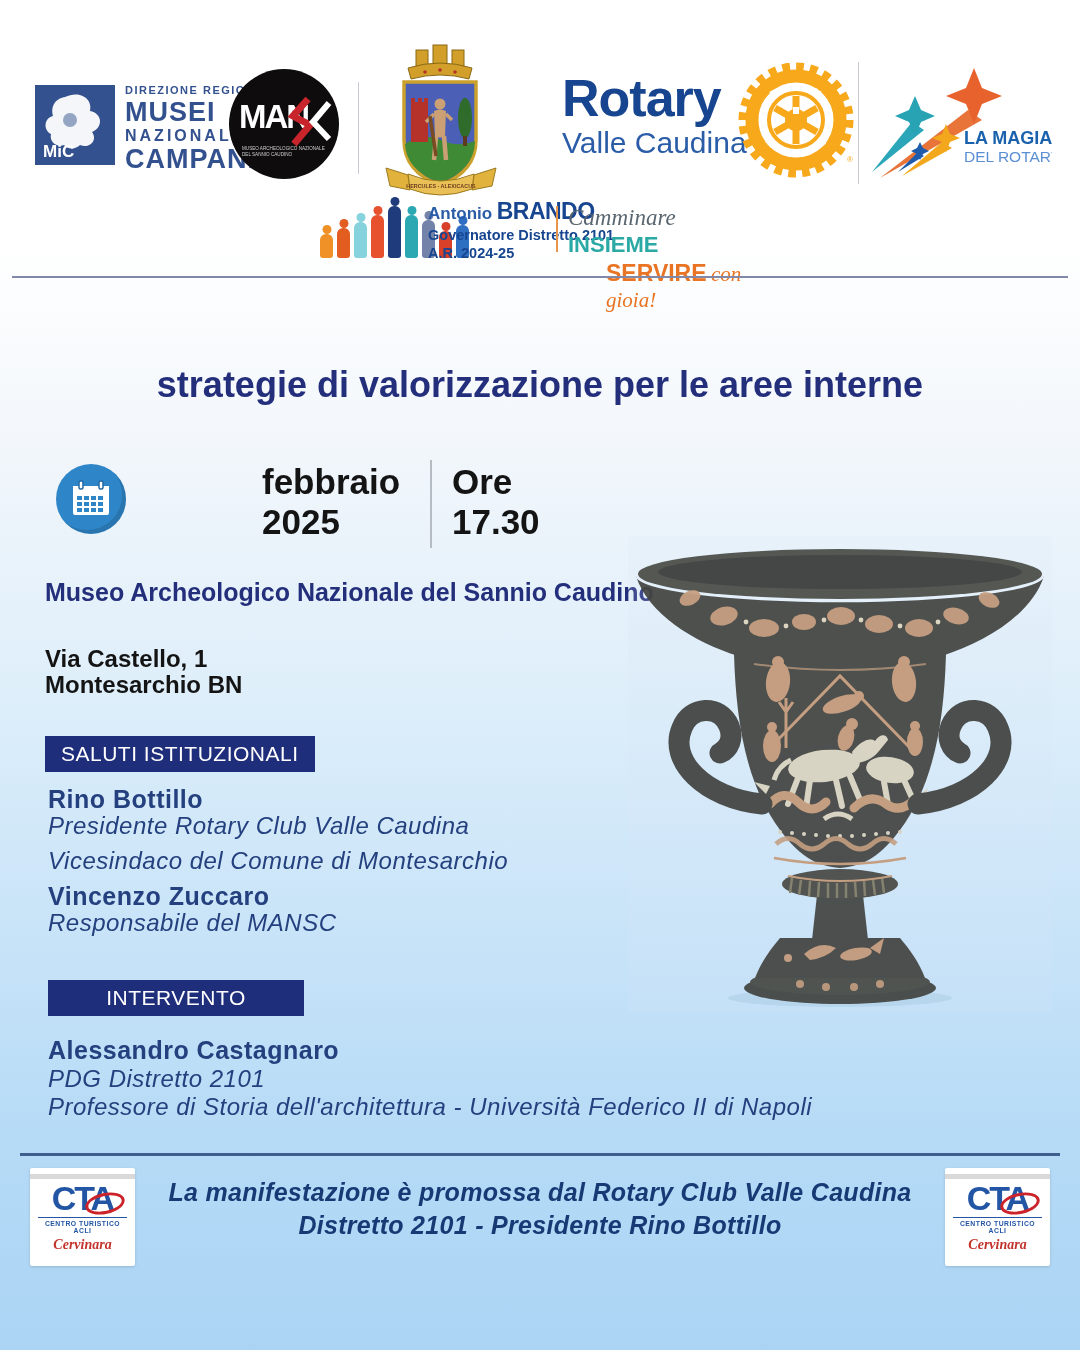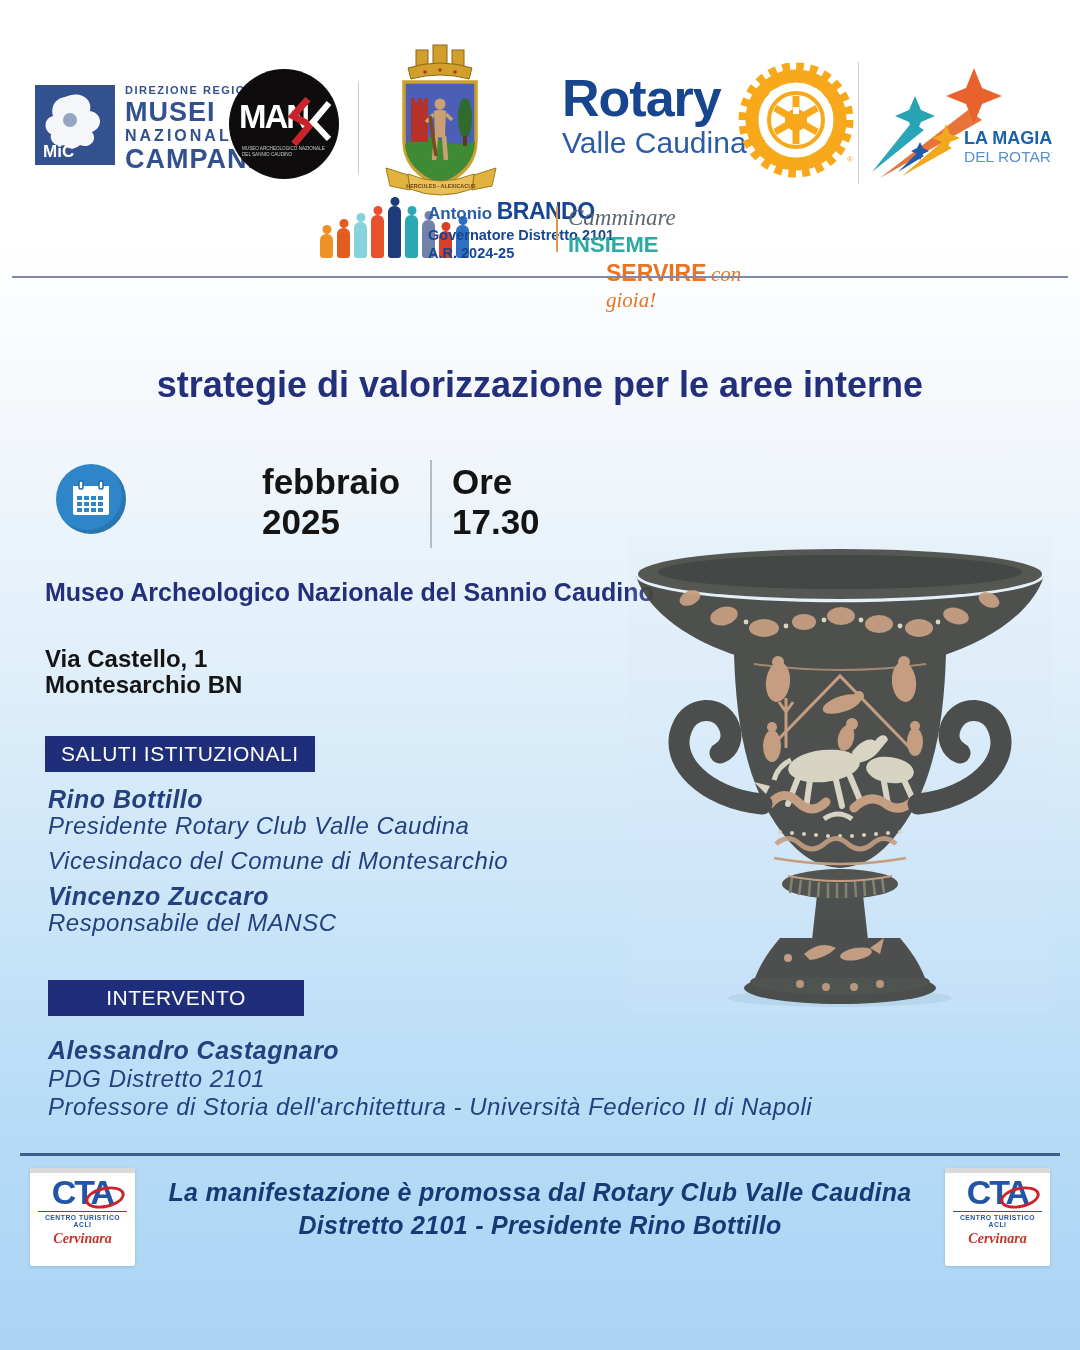--- a/index.html
+++ b/index.html
@@ -51,27 +51,27 @@
   .datesep{left:430px;top:460px;height:88px;width:2px;background:#b6bcc4;}
   .time{left:452px;top:462px;font-size:35px;font-weight:bold;color:#141414;line-height:1.15;}
   
   .venue{left:45px;top:578px;font-size:25px;font-weight:bold;color:#242f7c;}
   .address{left:45px;top:646px;font-size:24px;font-weight:bold;color:#141414;line-height:1.1;}
   
   .badge{background:#1f2e7b;color:#fff;font-size:21px;letter-spacing:.5px;padding:6px 16px;}
   .badge-saluti{left:45px;top:736px;}
   .badge-intervento{left:48px;top:980px;width:224px;text-align:center;}
   .speakers{left:48px;top:786px;line-height:1.08;}
-  .sp-name{font-size:25px;font-weight:bold;font-style:italic;color:#24407e;letter-spacing:.5px;}
+  .sp-name{font-size:25px;font-weight:bold;color:#24407e;letter-spacing:.5px;}
   .sp-role{font-size:24px;font-style:italic;color:#24407e;margin-bottom:9px;letter-spacing:.5px;}
   .intervento-sp{left:48px;top:1036px;line-height:1.16;}
   
   .botrule{left:20px;top:1153px;width:1040px;height:3px;background:#3f5e8e;}
   .cta{width:105px;height:98px;background:#fff;border-radius:2px;text-align:center;
-    box-shadow:0 1px 3px rgba(0,0,0,.15);padding-top:6px;box-sizing:border-box;}
+    box-shadow:0 1px 3px rgba(0,0,0,.15);padding-top:12px;box-sizing:border-box;}
   .cta::before{content:'';display:block;height:5px;margin:-6px 0 4px 0;background:#d9d9d9;}
   .cta-left{left:30px;top:1168px;}
   .cta-right{left:945px;top:1168px;}
   .cta-acr{font-size:34px;font-weight:bold;color:#2255a4;letter-spacing:-2px;line-height:.9;position:relative;display:inline-block;}
   .cta-acr::after{content:'';position:absolute;right:-12px;top:10px;width:34px;height:15px;
     border:3px solid #cc2229;border-radius:50%;transform:rotate(-12deg);}
   .cta-sub{font-size:6.8px;font-weight:bold;color:#2255a4;letter-spacing:.5px;border-top:1px solid #2255a4;
     margin:3px 8px 0 8px;padding-top:2px;}
   .cta-city{font-family:"Liberation Serif",serif;font-style:italic;font-weight:bold;font-size:14px;color:#c2332b;margin-top:3px;}
   .foot-text{left:140px;top:1176px;width:800px;text-align:center;font-size:25px;font-weight:bold;

